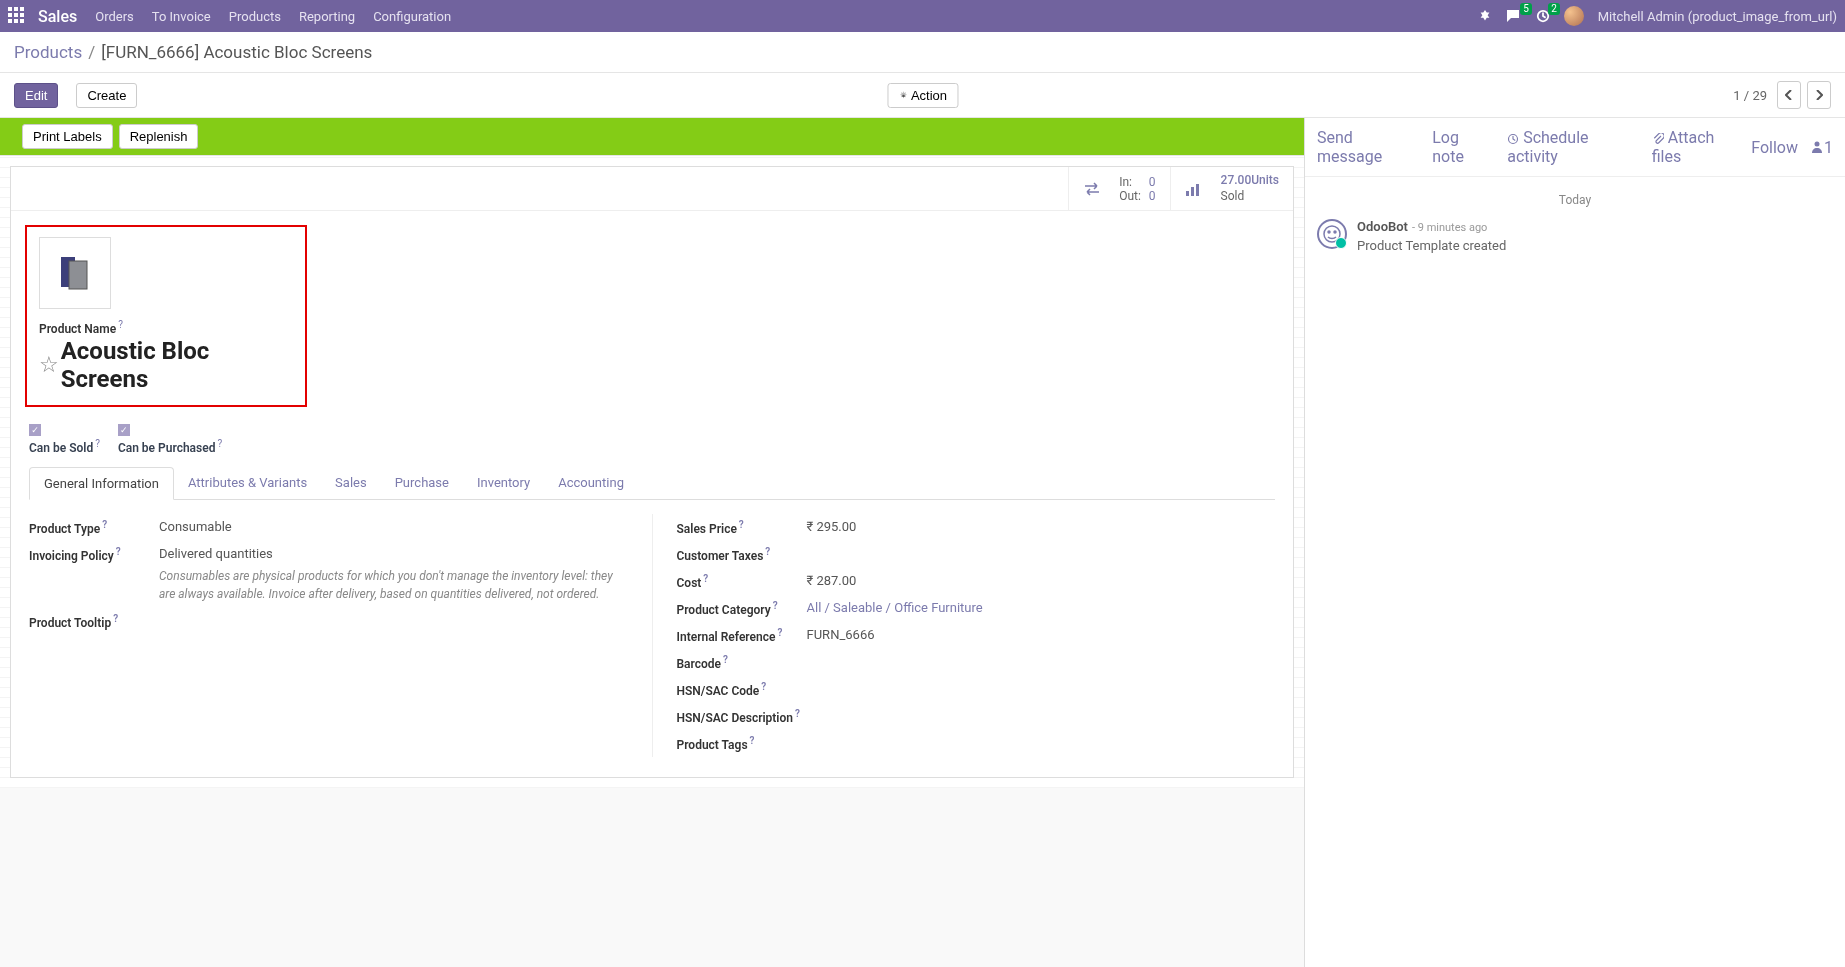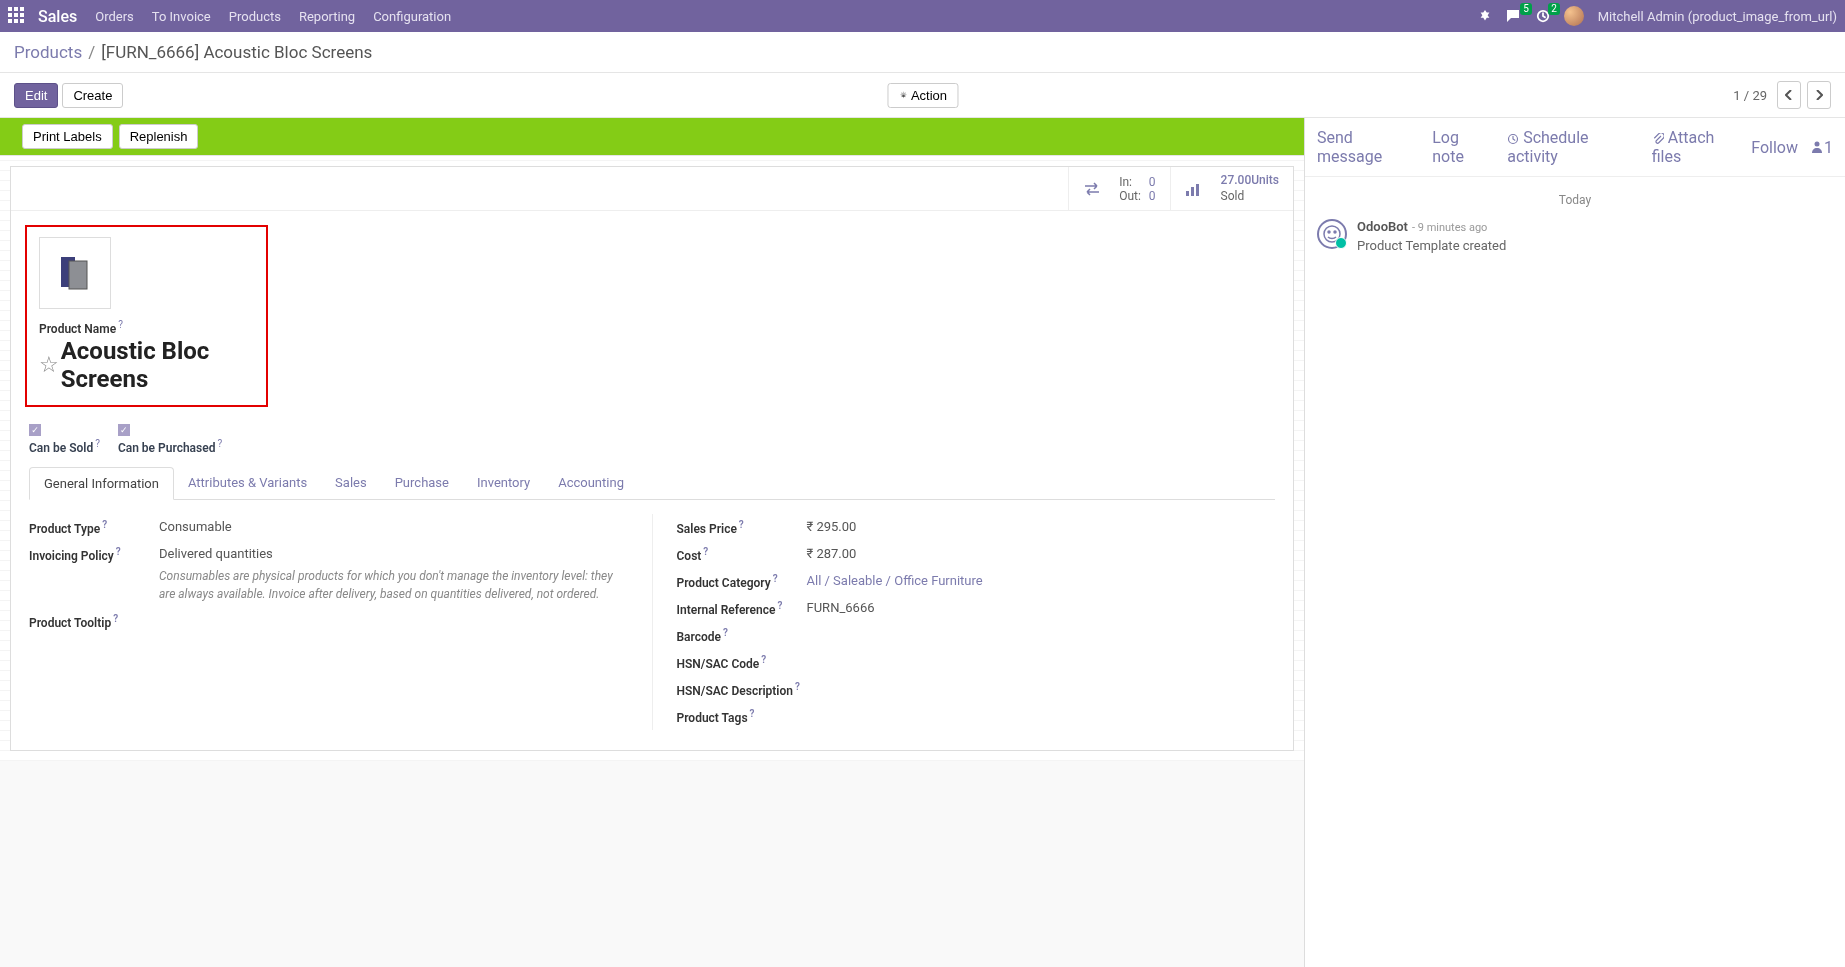--- a/index.html
+++ b/index.html
@@ -22,21 +22,21 @@
 
 .breadcrumb-bar { background: #fff; padding: 10px 14px; border-bottom: 1px solid #e5e5e5; display:flex; align-items:center; }
 .breadcrumb-bar a { color: #7c7bad; font-size: 17px; }
 .breadcrumb-bar .sep { color: #888; margin: 0 6px; font-size:17px; }
 .breadcrumb-bar .current { color: #555; font-size: 17px; }
 
 
 .control-bar { background: #fff; padding: 8px 14px; border-bottom: 1px solid #e5e5e5; display: flex; align-items: center; }
 .btn { border: 1px solid #ccc; background: #fff; padding: 4px 10px; border-radius: 3px; font-size: 13px; cursor: pointer; }
 .btn.primary { background: #71639e; color: #fff; border-color: #5d5189; }
-.btn-group { display: flex; gap: 4px; }
+.btn-group { display: flex; gap: 18px; }
 .control-center { margin-left: auto; margin-right: auto; position:absolute; left:50%; transform:translateX(-50%); }
 .control-right { margin-left: auto; display: flex; align-items: center; gap: 6px; }
 .pager-text { color: #666; margin-right: 4px; }
 .pager-btn { border: 1px solid #ccc; background: #fff; width: 24px; height: 28px; display:flex; align-items:center; justify-content:center; cursor:pointer; border-radius:3px; }
 
 
 .main-wrap { display: flex; }
 .form-col { flex: 1; padding: 0; border-right: 1px solid #ddd; }
 .chat-col { width: 540px; background: #fff; min-height: calc(100vh - 110px); }
 
@@ -49,21 +49,21 @@
 .stat-row { display: flex; justify-content: flex-end; border-bottom: 1px solid #eee; }
 .stat-btn { border-left: 1px solid #eee; padding: 6px 14px; display: flex; align-items: center; gap: 18px; cursor:pointer; }
 .stat-btn .icon { color: #7c7bad; font-size: 18px; }
 .stat-lines { font-size: 12px; color: #666; }
 .stat-lines .val { color: #7c7bad; font-weight:500; }
 .stat-lines div{ line-height:1.3; }
 .stat-grid{ display:grid; grid-template-columns:auto auto; column-gap:8px; font-size:12px; }
 .stat-grid span:nth-child(odd){ color:#666; }
 .stat-grid span:nth-child(even){ color:#7c7bad; }
 
-.title-block { border: 2px solid #e30000; margin: 14px; padding: 10px 12px 12px; width: 243px; }
+.title-block { border: 2px solid #e30000; margin: 14px; padding: 10px 12px 12px; width: 282px; }
 .prod-img { width: 72px; height: 72px; border: 1px solid #ddd; display:flex; align-items:center; justify-content:center; margin-bottom: 10px; }
 .label-small { font-size: 12px; font-weight: 600; color: #333; }
 .help-q { color: #7c7bad; font-size: 10px; vertical-align: super; margin-left: 2px; cursor:help; }
 .title-row { display: flex; align-items: center; gap: 2px; }
 .star { font-size: 22px; color: #888; cursor:pointer; }
 h1.prod-title { font-size: 24px; font-weight: 700; color: #222; }
 
 .check-row { padding: 0 18px 6px; display: flex; gap: 18px; }
 .check-item .box { width: 12px; height: 12px; background: #a8a0c7; display:inline-flex; align-items:center; justify-content:center; color:#fff; font-size:9px; margin-bottom:2px; }
 .check-item .lbl { font-size: 12px; font-weight:600; }
@@ -276,20 +276,24 @@
             </div>
             <div class="form-row">
               <div class="flabel"><span>Product Tooltip</span><span class="help-q">?</span></div>
               <div class="fval"></div>
             </div>
           </div>
           <div class="form-coll right-col">
             <div class="form-row">
                 <div class="flabel"><span>Sales Price</span><span class="help-q">?</span></div>
                 <div class="fval">₹ 295.00</div>
+              </div>
+            <div class="form-row">
+                <div class="flabel"><span>Customer Taxes</span><span class="help-q">?</span></div>
+                <div class="fval"></div>
               </div>
             <div class="form-row">
                 <div class="flabel"><span>Cost</span><span class="help-q">?</span></div>
                 <div class="fval">₹ 287.00</div>
               </div>
             <div class="form-row">
                 <div class="flabel"><span>Product Category</span><span class="help-q">?</span></div>
                 <div class="fval link">All / Saleable / Office Furniture</div>
               </div>
             <div class="form-row">

